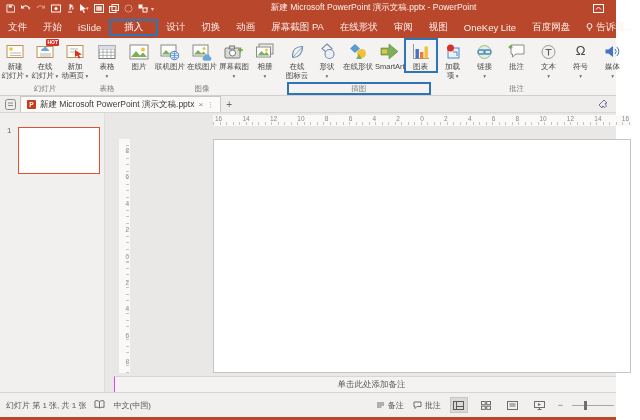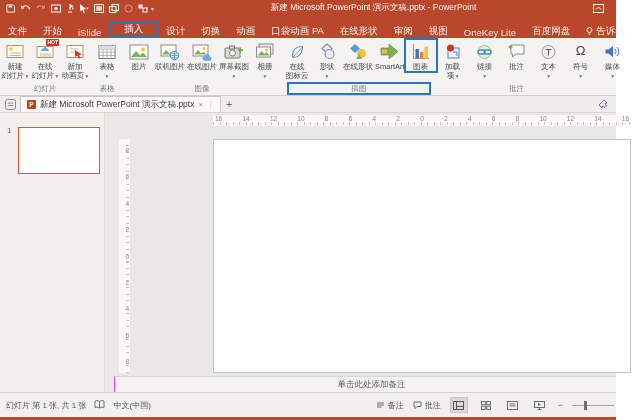--- a/index.html
+++ b/index.html
@@ -13,21 +13,21 @@
   .qat { display:flex; align-items:center; gap:5px; padding-left:6px; }
   .qicon { display:flex; align-items:center; opacity:.95; }
   .qicon.dim { opacity:.45; }
   .qcaret { font-size:5px; color:#F3D9D0; margin-left:-2px; }
   .wtitle { flex:1; text-align:center; font-size:8.5px; color:#FDF3F0; white-space:nowrap;
     overflow:hidden; }
   .ribbonopt { margin-right:12px; display:flex; }
 
   
   .tabrow { position:absolute; top:16px; left:0; right:0; height:22px;
-    background:#B9472B; display:flex; align-items:flex-end; }
+    background:#B9472B; display:flex; align-items:center; }
   .tab { display:flex; align-items:center; padding:0 8px; font-size:9.5px;
     color:#FBEFEB; white-space:nowrap; cursor:default; }
   .tab.active { border:2px solid #2E75B6; color:#fff; padding:0 13px; }
   .tab .bulb { margin-right:3px; display:flex; }
 
   
   .ribbon { position:absolute; top:38px; left:0; right:0; height:58px;
     background:#F4F3F2; border-bottom:1px solid #D2D0CE; display:flex; align-items:stretch; }
   .rgroup { display:flex; flex-direction:column; }
   .rbuttons { height:45px; display:flex; align-items:flex-start; padding-top:2px; }
@@ -179,21 +179,21 @@
   </div>
 
   <div class="tabrow">
     <span class="tab">文件</span>
     <span class="tab">开始</span>
     <span class="tab">iSlide</span>
     <span class="tab active">插入</span>
     <span class="tab">设计</span>
     <span class="tab">切换</span>
     <span class="tab">动画</span>
-    <span class="tab">口袋动画 PA</span>
+    <span class="tab">屏幕截图 PA</span>
     <span class="tab">在线形状</span>
     <span class="tab">审阅</span>
     <span class="tab">视图</span>
     <span class="tab">OneKey Lite</span>
     <span class="tab">百度网盘</span>
     <span class="tab">
       <span class="bulb">
           <svg width="7" height="9" viewBox="0 0 7 9">
             <circle cx="3.5" cy="3" r="2.5" fill="none" stroke="#FBEFEB"></circle>
             <path d="M2.5 6h2M2.8 7.5h1.4" stroke="#FBEFEB"></path>

